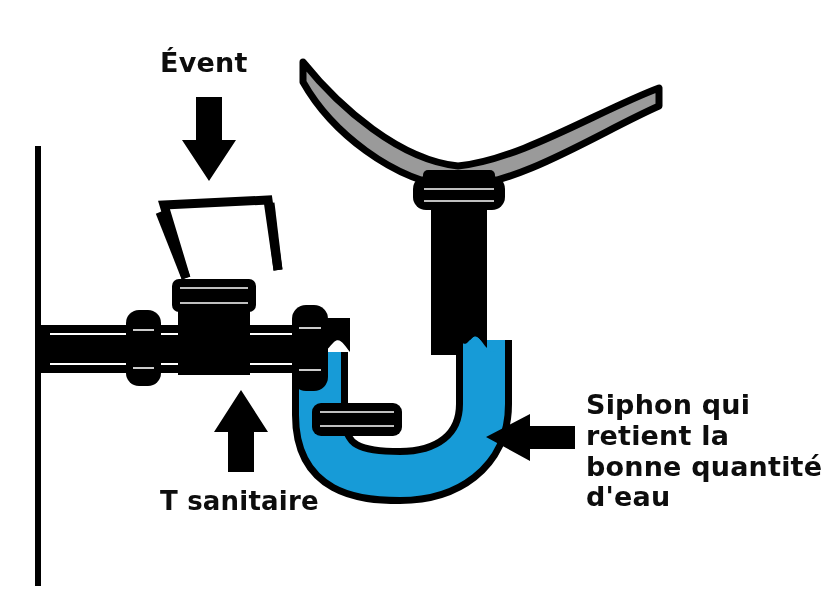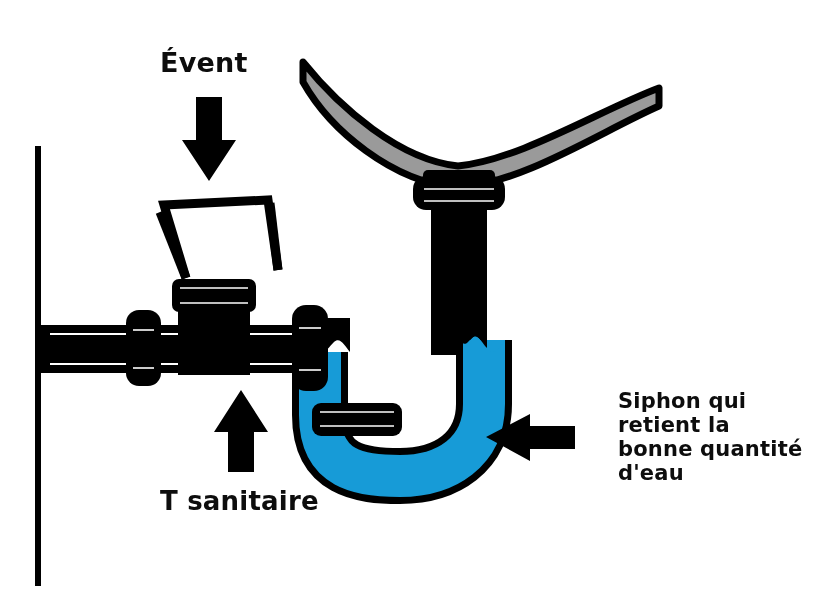--- a/index.html
+++ b/index.html
@@ -39,22 +39,21 @@
     font-size: 27px;
   }
   #label-tee {
     left: 160px;
     top: 487px;
     font-size: 26px;
   }
   #label-trap {
     left: 586px;
     top: 390px;
-    font-size: 21px;
-    margin-left: 32px;
+    font-size: 27px;
   }
 </style>
 </head>
 <body>
 
 <div id="diagram-root">
 
   <svg id="plumbing-svg" viewBox="0 0 823 610">
 
     <line x1="38" y1="146" x2="38" y2="586" stroke="#000000" stroke-width="6" stroke-linecap="butt"></line>

